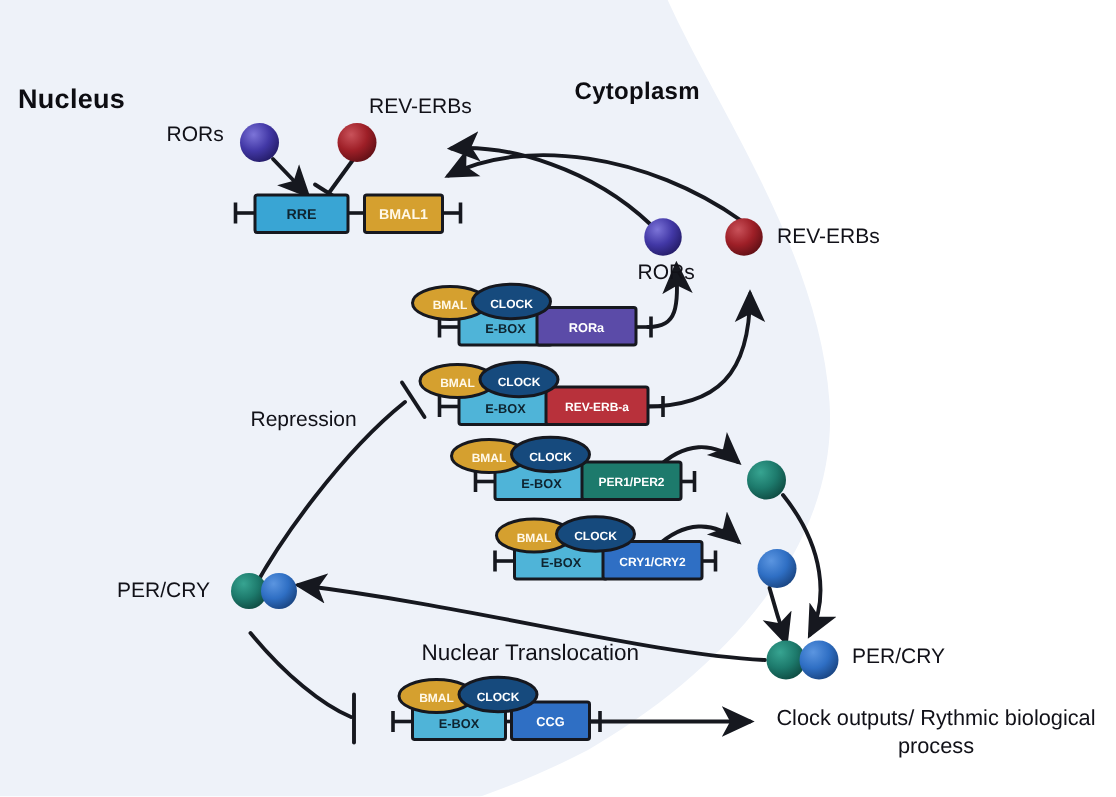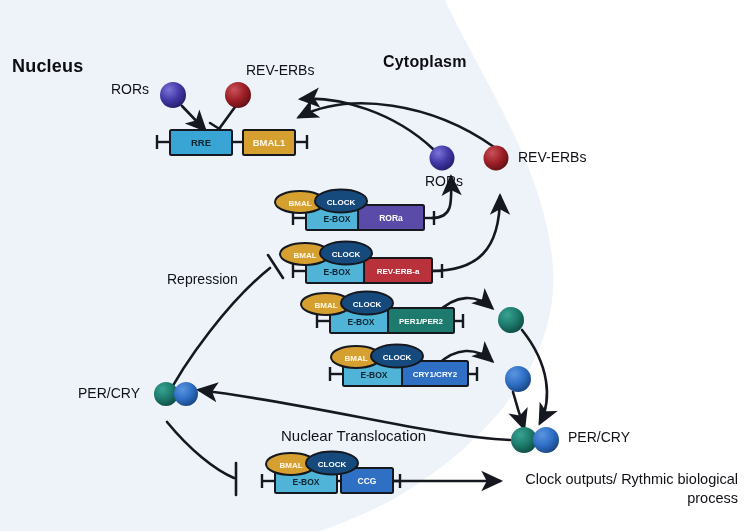--- a/index.html
+++ b/index.html
@@ -29,21 +29,21 @@
     letter-spacing: 0.2px;
     white-space: nowrap;
   }
   .free-label {
     position: absolute;
     font-weight: normal;
     color: #111118;
     white-space: nowrap;
   }
   .free-label.center {
-    text-align: right;
+    text-align: center;
     white-space: normal;
   }
 </style>
 </head>
 <body>
 
 <div id="stage">
 
   <svg class="layer" viewBox="0 0 744 531">
     <defs>

